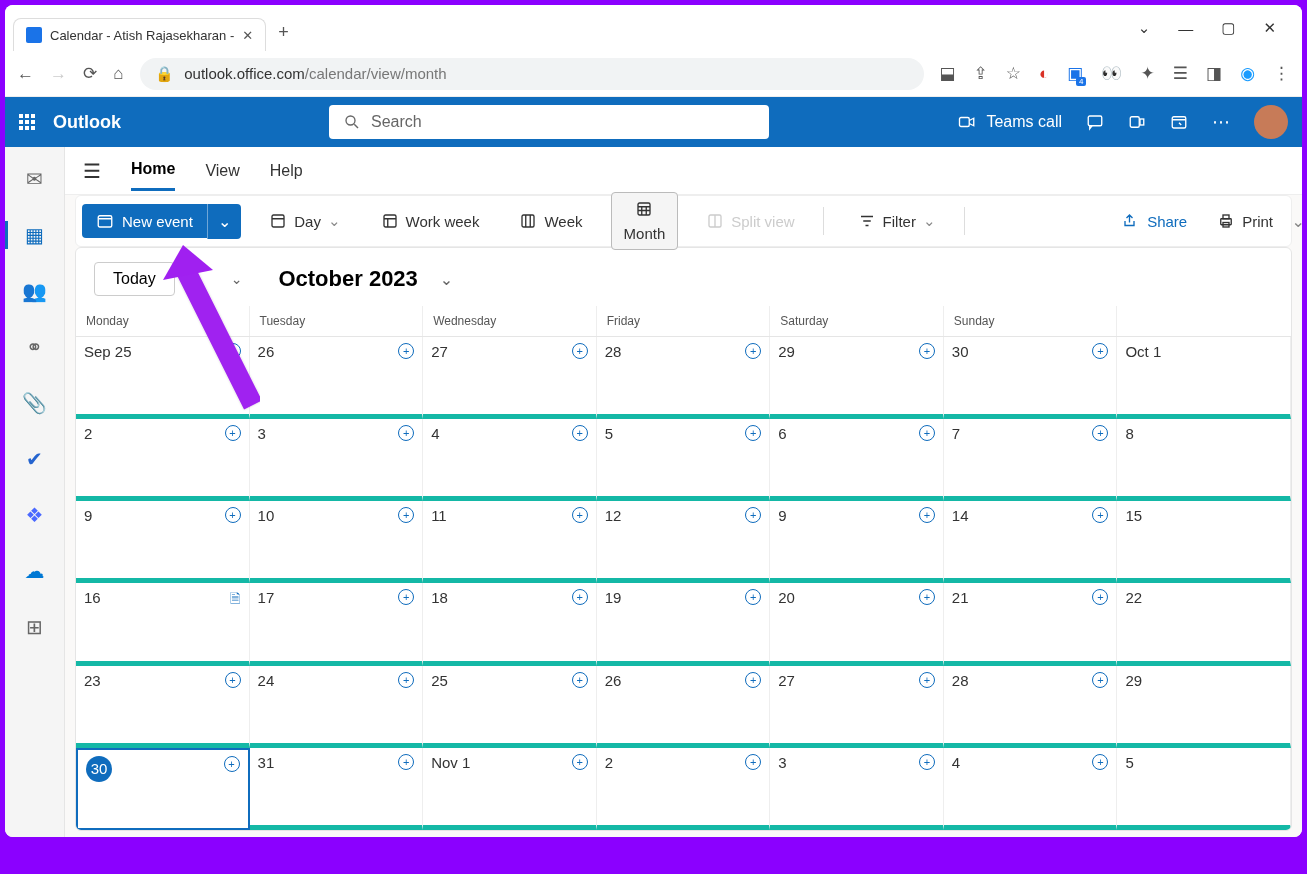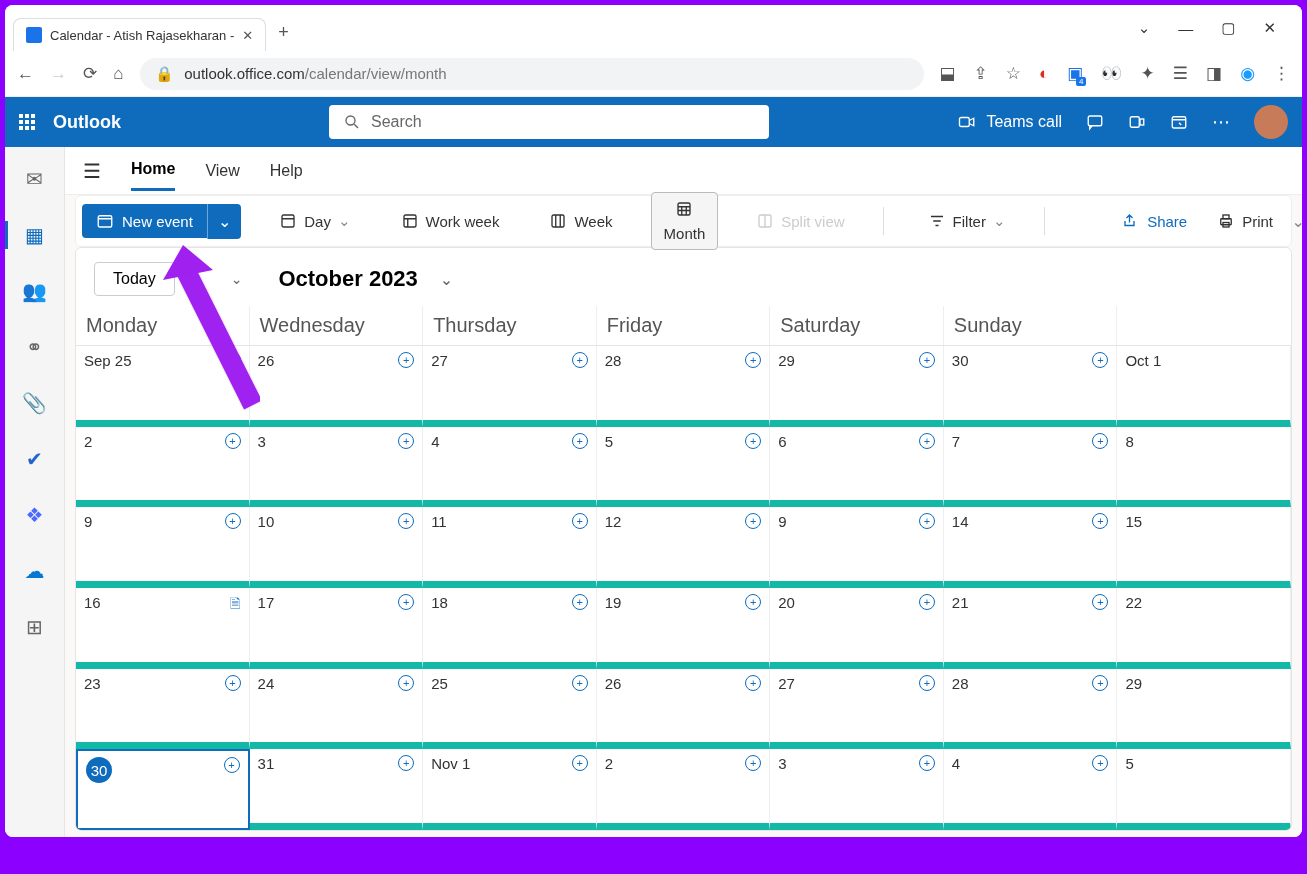--- a/index.html
+++ b/index.html
@@ -46,21 +46,21 @@
 
 .content { flex: 1; display: flex; flex-direction: column; background: #faf9f8; overflow: hidden; }
 
 
 .ribbon-tabs { height: 48px; display: flex; align-items: center; gap: 30px; padding: 0 18px; border-bottom: 1px solid #eee; background: #fff; }
 .hamburger { font-size: 20px; color: #333; }
 .rtab { font-size: 16px; color: #333; padding: 10px 0; }
 .rtab.active { font-weight: 600; border-bottom: 3px solid #0F6CBD; color: #000; }
 
 
-.toolbar { height: 52px; display: flex; align-items: center; padding: 0 6px 0 6px; background: #fff; border-bottom: 1px solid #eee; gap: 20px; position: relative; margin: 0 10px; border-radius: 6px; border: 1px solid #eee; justify-content: space-between; }
+.toolbar { height: 52px; display: flex; align-items: center; padding: 0 6px 0 6px; background: #fff; border-bottom: 1px solid #eee; gap: 10px; position: relative; margin: 0 10px; border-radius: 6px; border: 1px solid #eee; justify-content: space-between; }
 .toolbar .group { display: flex; align-items: center; }
 .btn-primary { background: #0F6CBD; color: #fff; display: flex; align-items: center; border-radius: 4px 0 0 4px; padding: 8px 14px; gap: 8px; font-size: 15px; }
 .btn-split { background: #0F6CBD; color: #fff; padding: 8px 10px; border-left: 1px solid rgba(255,255,255,.4); border-radius: 0 4px 4px 0; }
 .view-btn { display: flex; align-items: center; gap: 7px; padding: 7px 12px; font-size: 15px; color: #333; border-radius: 4px; margin-left: 6px; }
 .view-btn.selected { border: 1px solid #bbb; background: #f5f5f5; flex-direction: column; }
 .view-btn.disabled { color: #ccc; }
 .sep { width: 1px; height: 28px; background: #ddd; margin: 0 6px; }
 .toolbar-right { margin-left: auto; display: flex; align-items: center; }
 .toolbar-right .view-btn { color: #333; }
 .toolbar-right .view-btn.share svg, .toolbar-right .view-btn.share { color: #0F6CBD; }
@@ -69,23 +69,23 @@
 
 .month-hdr { display: flex; align-items: center; gap: 16px; padding: 14px 18px 10px 18px; }
 .today-btn { border: 1px solid #ccc; border-radius: 4px; padding: 7px 18px; font-size: 16px; background: #fff; }
 .chev-nav { display: flex; gap: 10px; color: #666; font-size: 14px; margin-left: 40px; }
 .month-title { font-size: 22px; font-weight: 700; margin-left: 20px; }
 .month-chev { color: #666; margin-left: 6px; }
 
 
 .cal-wrap { flex: 1; margin: 0 10px 6px 10px; border: 1px solid #e5e5e5; border-radius: 6px; background: #fff; overflow: hidden; display: flex; flex-direction: column; }
 .dow-row { display: grid; grid-template-columns: repeat(7,1fr); border-bottom: 1px solid #e5e5e5; }
-.dow { padding: 8px 10px; font-size: 20px; color: #555; border-right: 1px solid #eee; }
+.dow { padding: 8px 10px; font-size: 12px; color: #555; border-right: 1px solid #eee; }
 .grid { flex: 1; display: grid; grid-template-columns: repeat(7,1fr); grid-auto-rows: 1fr; }
-.cell { border-right: 1px solid #eee; border-bottom: 7px solid #14b8a6; padding: 6px 8px; position: relative; min-height: 76px; }
+.cell { border-right: 1px solid #eee; border-bottom: 5px solid #14b8a6; padding: 6px 8px; position: relative; min-height: 76px; }
 .cell .d { font-size: 15px; color: #333; }
 .cell .add { position: absolute; top: 6px; right: 8px; width: 16px; height: 16px; border: 1.5px solid #0F6CBD; border-radius: 50%; color: #0F6CBD; font-size: 11px; display: flex; align-items: center; justify-content: center; }
 .cell.today-sel { border: 2px solid #0F6CBD; }
 .cell.today-sel .d { background: #0F6CBD; color: #fff; border-radius: 50%; width: 26px; height: 26px; display: inline-flex; align-items: center; justify-content: center; }
 .cell .note-ic { position: absolute; top: 6px; right: 8px; color: #0F6CBD; font-size: 13px; }
 
 
 .arrow-annot { position: absolute; pointer-events: none; z-index: 50; }
 
 svg.i { width: 18px; height: 18px; stroke: currentColor; fill: none; stroke-width: 1.8; }
@@ -286,22 +286,22 @@
           <button class="today-btn">Today</button>
           <div class="chev-nav">
             <span>⌄</span>
           </div>
           <span class="month-title">October 2023</span>
           <span class="month-chev">⌄</span>
         </div>
 
         <div class="dow-row" id="dow-row">
             <div class="dow">Monday</div>
+            <div class="dow">Tuesday</div>
             <div class="dow">Wednesday</div>
-            <div class="dow">Thursday</div>
             <div class="dow">Friday</div>
             <div class="dow">Saturday</div>
             <div class="dow">Sunday</div>
           </div>
         <div class="grid" id="cal-grid">
             <div class="cell"><span class="d">Sep 25</span><span class="add">+</span></div>
             <div class="cell"><span class="d">26</span><span class="add">+</span></div>
             <div class="cell"><span class="d">27</span><span class="add">+</span></div>
             <div class="cell"><span class="d">28</span><span class="add">+</span></div>
             <div class="cell"><span class="d">29</span><span class="add">+</span></div>

